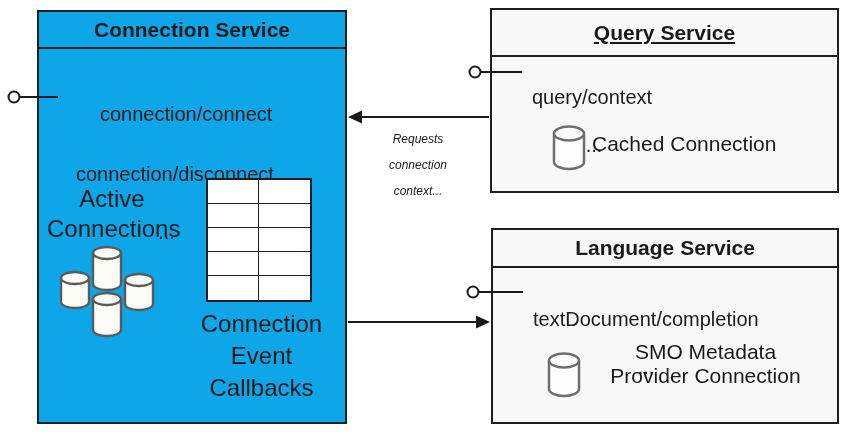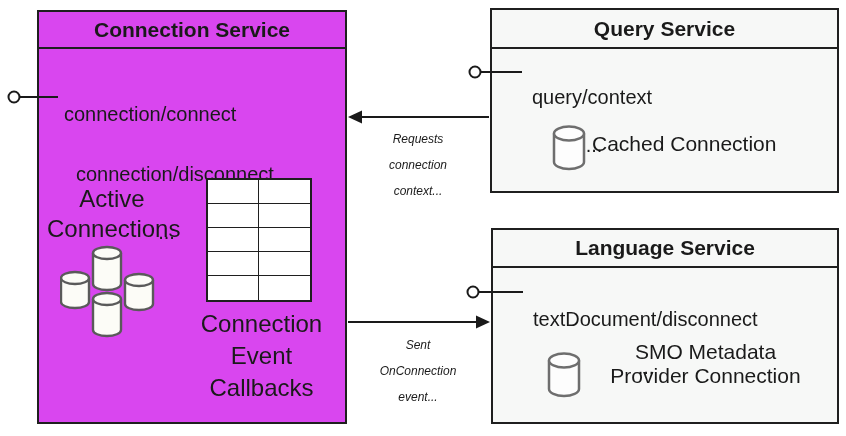--- a/index.html
+++ b/index.html
@@ -2,31 +2,31 @@
 <html><head>
 <meta charset="utf-8">
 <style>
   * { margin:0; padding:0; box-sizing:border-box; }
   html,body { background:#ffffff; }
   body { font-family:"Liberation Sans", sans-serif; color:#1a1a1a; }
   .canvas { position:relative; width:846px; height:436px; background:#ffffff; overflow:hidden; }
 
   
   .svc-box { position:absolute; border:2px solid #1f1f1f; }
-  .svc-box.green { background:#d946ef;padding-left:20px; }
+  .svc-box.green { background:#0ea5e9;padding-left:20px; }
   .svc-box.gray  { background:#f7f8f7; }
   .svc-header { position:absolute; left:0; top:0; width:100%;
                 border-bottom:2px solid #1f1f1f;
                 display:flex; align-items:center; justify-content:center;
                 font-weight:bold; font-size:21px; }
   #connection-box { left:37px; top:10px;  width:310px; height:414px; }
   #query-box      { left:490px; top:8px;  width:349px; height:185px; }
   #language-box   { left:491px; top:228px; width:348px; height:196px; }
   #connection-box .svc-header { height:37px; }
-  #query-box .svc-header      { height:39px; }
+  #query-box .svc-header      { height:47px;text-decoration:underline; }
   #language-box .svc-header   { height:38px;text-align:right; }
 
   .methods { position:absolute; font-size:20px; line-height:30px; white-space:pre-line; }
   #connection-box .methods { left:25px; top:57px; }
   .methods .dots { display:block; text-align:center; }
   #connection-box .methods .dots { width:205px; line-height:26px; }
 
   #query-box .methods    { left:40px; top:51px; line-height:24px; }
   #query-box .methods .dots    { width:124px; }
   #language-box .methods { left:40px; top:53px; line-height:24px; }
@@ -64,21 +64,21 @@
   #note-sent     { top:332px; }
 </style>
 </head>
 <body>
 
 <div class="canvas">
 
   <div class="svc-box green" id="connection-box">
     <div class="svc-header">Connection Service</div>
     <div class="methods">
-      <span style="display:block;">connection/connect</span>
+      <span style="display:block;margin-left:36px;">connection/connect</span>
       <span style="display:block;margin-left:12px;">connection/disconnect</span>
       <span class="dots">...</span>
     </div>
 
     <div class="center-label" id="active-label">Active
 Connections</div>
 
     <svg class="cyl-cluster" width="96" height="96" viewBox="0 0 96 96">
       <g fill="#fcfcf7" stroke="#5a5a5a" stroke-width="2.4">
 
@@ -133,21 +133,21 @@
         <path d="M2,8.5 V37 A15,7 0 0 0 32,37 V8.5"></path>
           <ellipse cx="17" cy="8.5" rx="15" ry="7"></ellipse>
       </g>
     </svg>
     <div class="cache-label" id="query-cache-label">Cached Connection</div>
   </div>
 
   <div class="svc-box gray" id="language-box">
     <div class="svc-header">Language Service</div>
     <div class="methods">
-      <span style="display:block;">textDocument/disconnect</span>
+      <span style="display:block;">textDocument/completion</span>
       <span class="dots">...</span>
     </div>
     <svg class="cache-row-icon" id="language-cache-icon" width="34" height="46" viewBox="0 0 34 46">
       <g fill="#fdfdfd" stroke="#6e6e6e" stroke-width="2.5">
         <path d="M2,8.5 V37 A15,7 0 0 0 32,37 V8.5"></path>
           <ellipse cx="17" cy="8.5" rx="15" ry="7"></ellipse>
       </g>
     </svg>
     <div class="cache-label" id="language-cache-label">SMO Metadata
 Provider Connection</div>
@@ -177,17 +177,14 @@
 
     <g>
       <line x1="348" y1="322" x2="478" y2="322" stroke="#1a1a1a" stroke-width="2"></line>
       <polygon points="490,322 476,315.5 476,328.5" fill="#1a1a1a"></polygon>
     </g>
   </svg>
 
   <div class="arrow-note" id="note-requests">Requests
 connection
 context...</div>
-  <div class="arrow-note" id="note-sent">Sent
-OnConnection
-event...</div>
 
 </div>
 
 </body></html>

